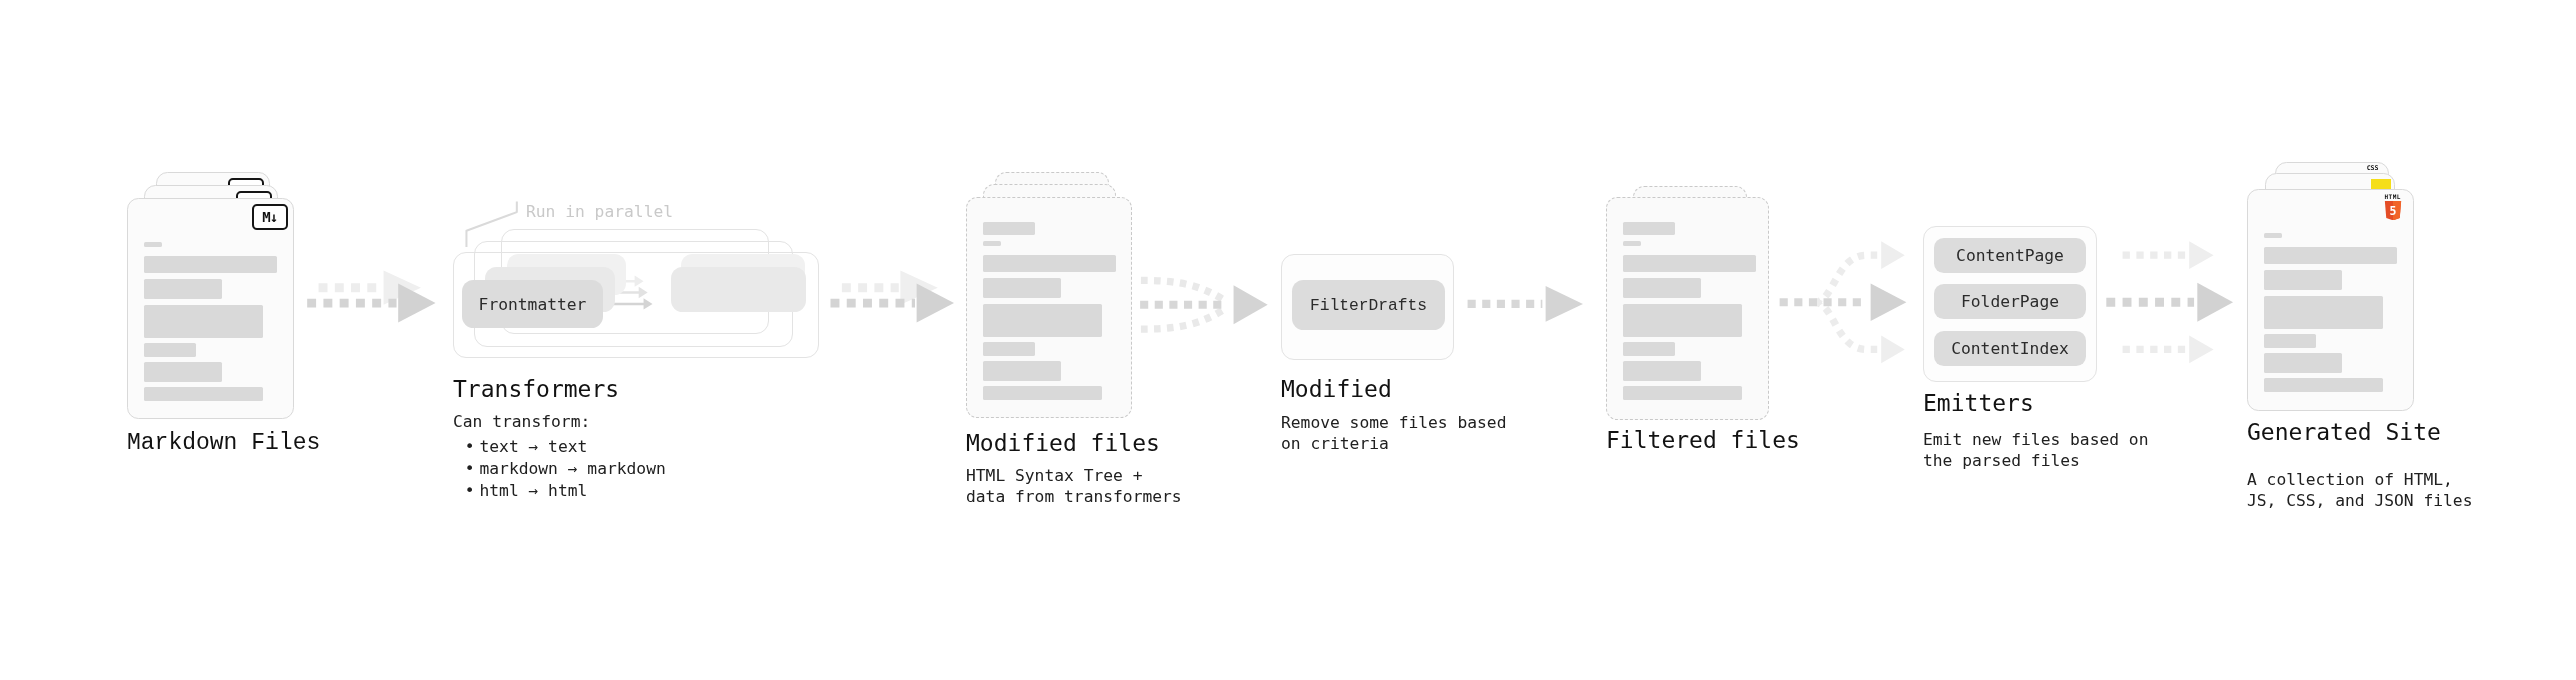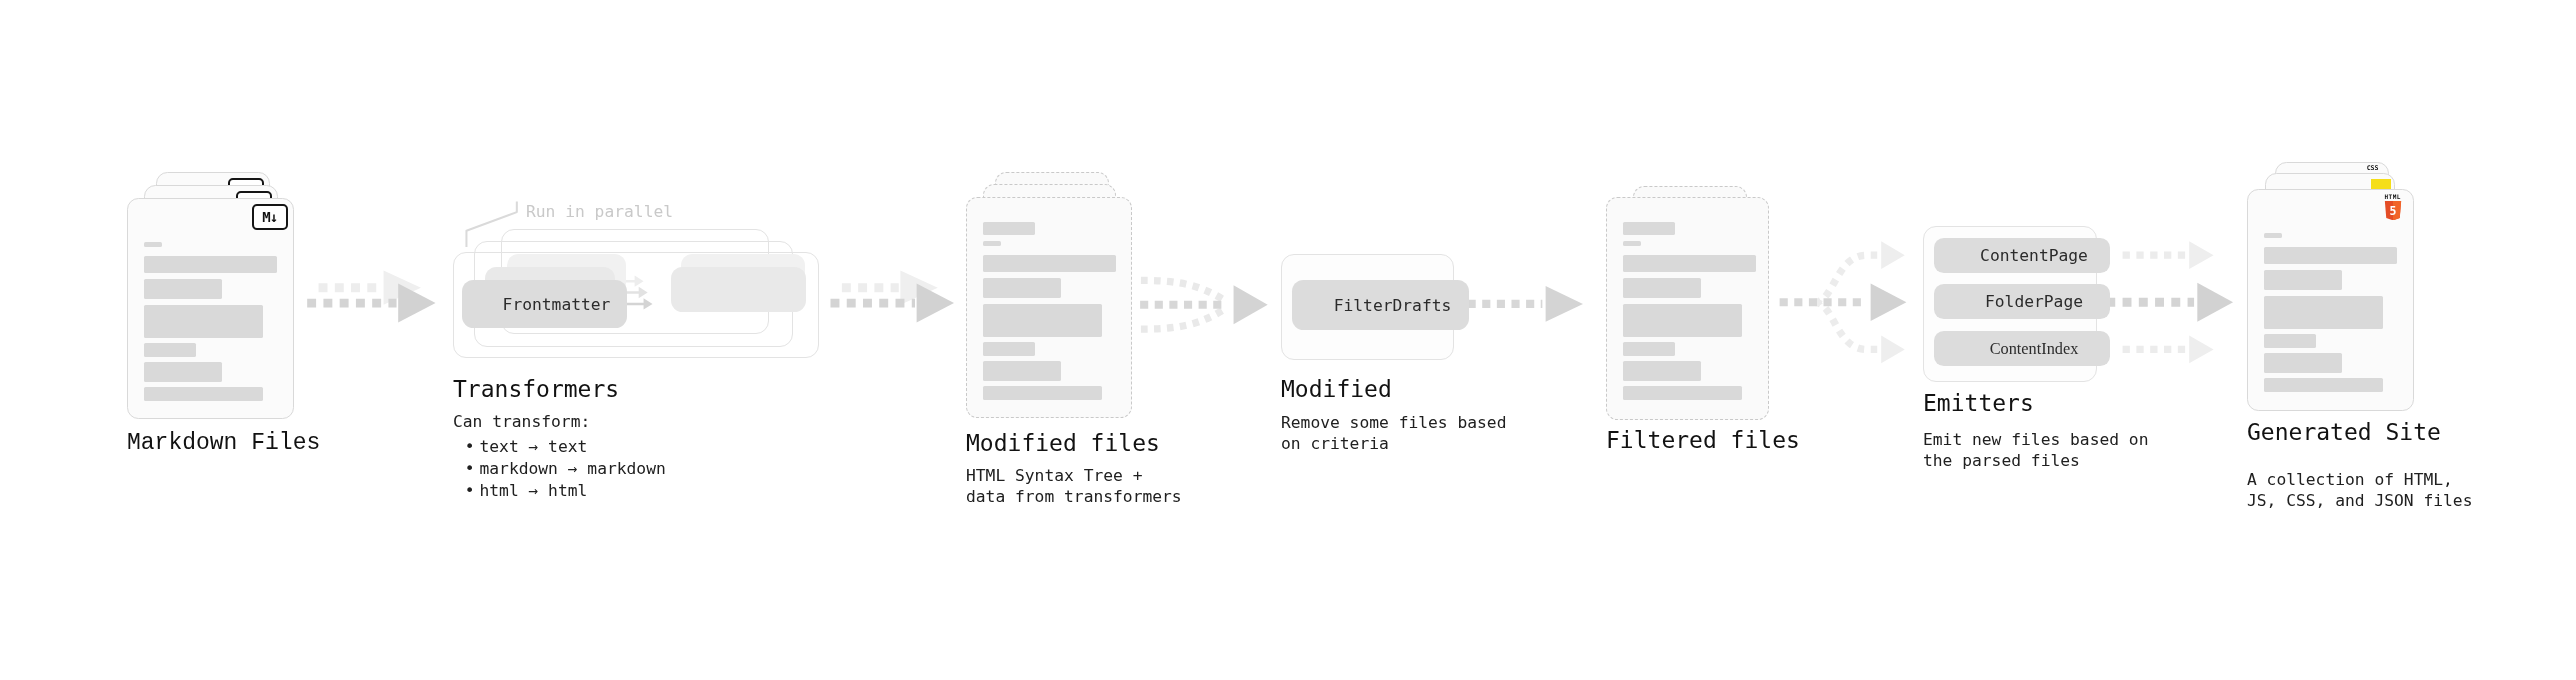--- a/index.html
+++ b/index.html
@@ -45,45 +45,45 @@
   .css-badge .css-word{font-size:6.5px;font-weight:bold;color:#111;line-height:7.3px;}
   .css-badge .css-bar{width:18px;height:3.3px;background:#2965f1;margin-top:0.8px;}
   .js-badge{position:absolute;top:4.9px;right:3.3px;width:19.5px;height:10.6px;background:#f5de19;}
   .html5-badge{position:absolute;top:3.3px;right:10.6px;width:19.5px;text-align:center;}
   .html5-badge .html-word{font-size:6.1px;font-weight:bold;color:#111;letter-spacing:0.4px;line-height:7.3px;}
 
   
   .box{position:absolute;border:1.6px solid #e3e3e3;border-radius:13px;box-sizing:border-box;background:transparent;}
   .box.solidbg{background:#fdfdfd;}
   .btn{position:absolute;background:#dcdcdc;border-radius:11.4px;display:flex;align-items:center;
-       justify-content:center;color:#2b2b2b;font-size:16.3px;white-space:nowrap;padding-left:24px;}
+       justify-content:center;color:#2b2b2b;font-size:16.3px;white-space:nowrap;}
   .ghost{position:absolute;border-radius:11.4px;}
   .g1{background:#e9e9e9;}
   .g2{background:#f1f1f1;}
 
   
   .tf-box3{left:501px;top:229px;width:268px;height:105px;}
   .tf-box2{left:474px;top:241px;width:319px;height:106px;}
   .tf-box1{left:453px;top:252px;width:366px;height:106px;}
   .fm-g2{left:507px;top:254px;width:119px;height:41px;}
   .fm-g1{left:485px;top:267px;width:130px;height:45px;}
   .de-g2{left:681px;top:254px;width:124px;height:41px;}
   .de-g1{left:671px;top:267px;width:135px;height:45px;}
   .fm-btn{left:462px;top:280px;width:141px;height:48px;}
   .de-btn{left:661px;top:280px;width:146px;height:48px;}
   .annotation{position:absolute;left:526px;top:202px;font-size:16.3px;color:#c9c9c9;white-space:nowrap;}
 
   
   .fl-box{left:1281px;top:254px;width:173px;height:106px;}
-  .fl-btn{left:1292px;top:280px;width:153px;height:50px;}
+  .fl-btn{left:1292px;top:280px;width:153px;height:50px;font-family:Liberation Mono, monospace;}
 
   
   .em-box{left:1923px;top:226px;width:174px;height:156px;}
   .em-btn{border-radius:9.8px;height:35px;left:1934px;width:152px;}
-  .em-btn1{top:238px;} .em-btn2{top:284px;} .em-btn3{top:331px;font-family:Liberation Serif, serif;}
+  .em-btn1{top:238px;} .em-btn2{top:284px;} .em-btn3{top:331px;}
 
   
   .title{position:absolute;font-size:23px;line-height:28px;color:#121212;white-space:nowrap;}
   .sub{position:absolute;font-size:16.3px;line-height:21px;color:#202020;white-space:nowrap;}
   .t-md{left:127px;top:429px;font-family:Liberation Mono, monospace;}  .t-tf{left:453px;top:375px;}
   .t-mo{left:966px;top:429px;} .t-fl{left:1281px;top:375px;}
   .t-fi{left:1606px;top:426px;} .t-em{left:1923px;top:389px;}
   .t-ge{left:2247px;top:418px;}
   .s-tf{left:453px;top:411px;}  .s-mo{left:966px;top:465px;}
   .s-fl{left:1281px;top:412px;} .s-em{left:1923px;top:429px;}

